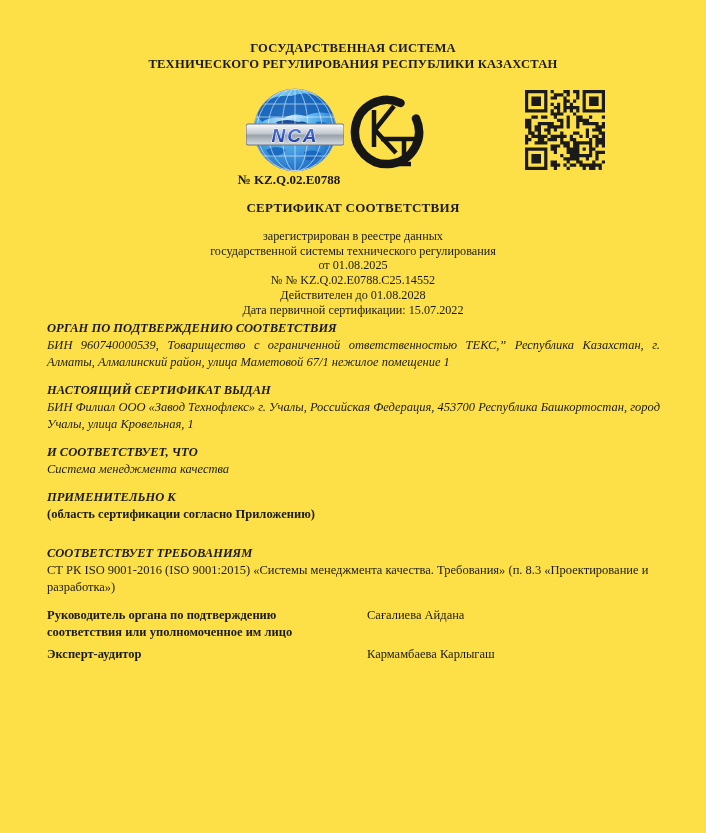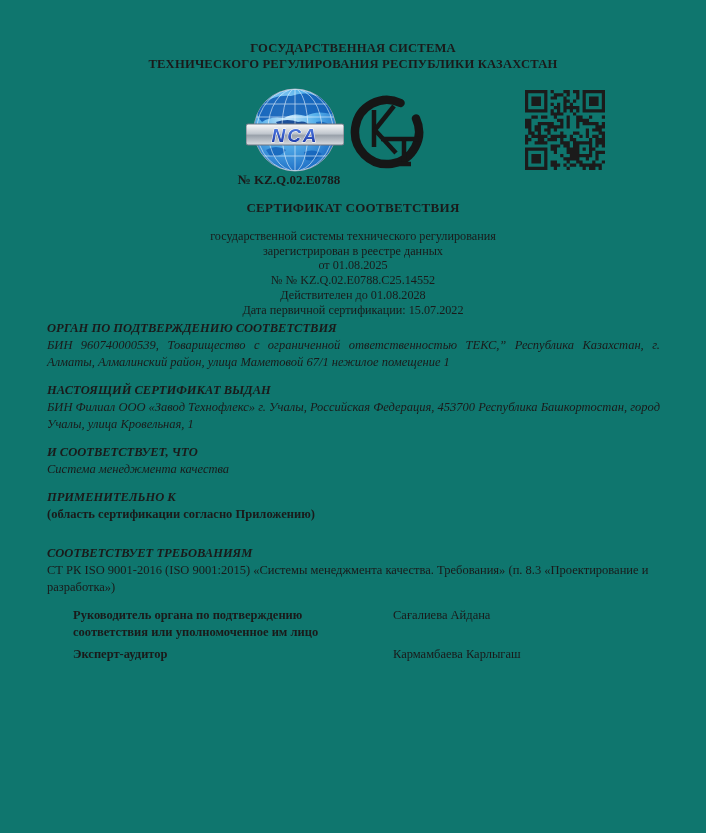--- a/index.html
+++ b/index.html
@@ -1,21 +1,21 @@
 <!DOCTYPE html>
 <html lang="ru"><head>
 <meta charset="utf-8">
 <title>Certificate</title>
 <style>
   * { margin:0; padding:0; box-sizing:border-box; }
   html,body { background:#ffffff; }
   body { font-family:"Liberation Serif","DejaVu Serif",serif; color:#1a1a1a; }
   .page {
     position:relative; width:706px; height:833px; margin:0 auto;
-    background:#0f766e; overflow:hidden;
+    background:#fde047; overflow:hidden;
   }
   
   .doc-header {
     position:absolute; top:41px; left:0; width:100%;
     text-align:center; font-weight:bold; font-size:12.6px; line-height:15.5px;
     letter-spacing:0.2px;
   }
   
   .logo-globe { position:absolute; top:88px; left:246px; width:98px; height:86px; }
   .logo-ckt   { position:absolute; top:91px; left:348px; width:78px; height:80px; }
@@ -41,21 +41,21 @@
     font-size:12.5px; line-height:17px;
   }
   .section { margin-bottom:11px; }
   .section.gap-lg { margin-bottom:22px; }
   .section-heading { font-weight:bold;font-style:italic; }
   .section-body.italic { font-style:italic; }
   .section-body.justify { text-align:justify; }
   .section-body.bold { font-weight:bold; }
   
   .signatures { margin-top:11px; }
-  .sig-row { display:grid; grid-template-columns:320px auto; margin-bottom:6px;margin-left:26px; }
+  .sig-row { display:grid; grid-template-columns:320px auto; margin-bottom:6px; }
   .sig-label { font-weight:bold; max-width:272px; line-height:16.5px; }
   .sig-name { line-height:16.5px; }
 </style>
 </head>
 <body>
 
 <div class="page">
 
   <div class="doc-header">
     <div>ГОСУДАРСТВЕННАЯ СИСТЕМА</div>
@@ -133,22 +133,22 @@
     <svg id="qr-svg" width="80" height="80" viewBox="0 0 80 80">
         <path d="M25.60 0.00h3.20v3.20h-3.20zM38.40 0.00h3.20v3.20h-3.20zM41.60 0.00h3.20v3.20h-3.20zM48.00 0.00h3.20v3.20h-3.20zM51.20 0.00h3.20v3.20h-3.20zM28.80 3.20h3.20v3.20h-3.20zM32.00 3.20h3.20v3.20h-3.20zM35.20 3.20h3.20v3.20h-3.20zM41.60 3.20h3.20v3.20h-3.20zM51.20 3.20h3.20v3.20h-3.20zM25.60 6.40h3.20v3.20h-3.20zM28.80 6.40h3.20v3.20h-3.20zM38.40 6.40h3.20v3.20h-3.20zM51.20 6.40h3.20v3.20h-3.20zM38.40 9.60h3.20v3.20h-3.20zM41.60 9.60h3.20v3.20h-3.20zM48.00 9.60h3.20v3.20h-3.20zM25.60 12.80h3.20v3.20h-3.20zM32.00 12.80h3.20v3.20h-3.20zM38.40 12.80h3.20v3.20h-3.20zM44.80 12.80h3.20v3.20h-3.20zM28.80 16.00h3.20v3.20h-3.20zM32.00 16.00h3.20v3.20h-3.20zM38.40 16.00h3.20v3.20h-3.20zM41.60 16.00h3.20v3.20h-3.20zM44.80 16.00h3.20v3.20h-3.20zM48.00 16.00h3.20v3.20h-3.20zM51.20 16.00h3.20v3.20h-3.20zM25.60 19.20h3.20v3.20h-3.20zM32.00 19.20h3.20v3.20h-3.20zM38.40 19.20h3.20v3.20h-3.20zM44.80 19.20h3.20v3.20h-3.20zM51.20 19.20h3.20v3.20h-3.20zM25.60 22.40h3.20v3.20h-3.20zM28.80 22.40h3.20v3.20h-3.20zM32.00 22.40h3.20v3.20h-3.20zM35.20 22.40h3.20v3.20h-3.20zM48.00 22.40h3.20v3.20h-3.20zM6.40 25.60h3.20v3.20h-3.20zM9.60 25.60h3.20v3.20h-3.20zM16.00 25.60h3.20v3.20h-3.20zM19.20 25.60h3.20v3.20h-3.20zM28.80 25.60h3.20v3.20h-3.20zM41.60 25.60h3.20v3.20h-3.20zM51.20 25.60h3.20v3.20h-3.20zM54.40 25.60h3.20v3.20h-3.20zM64.00 25.60h3.20v3.20h-3.20zM76.80 25.60h3.20v3.20h-3.20zM0.00 28.80h3.20v3.20h-3.20zM3.20 28.80h3.20v3.20h-3.20zM32.00 28.80h3.20v3.20h-3.20zM35.20 28.80h3.20v3.20h-3.20zM41.60 28.80h3.20v3.20h-3.20zM51.20 28.80h3.20v3.20h-3.20zM54.40 28.80h3.20v3.20h-3.20zM57.60 28.80h3.20v3.20h-3.20zM60.80 28.80h3.20v3.20h-3.20zM0.00 32.00h3.20v3.20h-3.20zM3.20 32.00h3.20v3.20h-3.20zM12.80 32.00h3.20v3.20h-3.20zM16.00 32.00h3.20v3.20h-3.20zM19.20 32.00h3.20v3.20h-3.20zM22.40 32.00h3.20v3.20h-3.20zM25.60 32.00h3.20v3.20h-3.20zM35.20 32.00h3.20v3.20h-3.20zM41.60 32.00h3.20v3.20h-3.20zM51.20 32.00h3.20v3.20h-3.20zM57.60 32.00h3.20v3.20h-3.20zM60.80 32.00h3.20v3.20h-3.20zM64.00 32.00h3.20v3.20h-3.20zM67.20 32.00h3.20v3.20h-3.20zM70.40 32.00h3.20v3.20h-3.20zM76.80 32.00h3.20v3.20h-3.20zM0.00 35.20h3.20v3.20h-3.20zM3.20 35.20h3.20v3.20h-3.20zM9.60 35.20h3.20v3.20h-3.20zM12.80 35.20h3.20v3.20h-3.20zM22.40 35.20h3.20v3.20h-3.20zM25.60 35.20h3.20v3.20h-3.20zM28.80 35.20h3.20v3.20h-3.20zM32.00 35.20h3.20v3.20h-3.20zM35.20 35.20h3.20v3.20h-3.20zM41.60 35.20h3.20v3.20h-3.20zM51.20 35.20h3.20v3.20h-3.20zM70.40 35.20h3.20v3.20h-3.20zM73.60 35.20h3.20v3.20h-3.20zM76.80 35.20h3.20v3.20h-3.20zM3.20 38.40h3.20v3.20h-3.20zM9.60 38.40h3.20v3.20h-3.20zM12.80 38.40h3.20v3.20h-3.20zM19.20 38.40h3.20v3.20h-3.20zM22.40 38.40h3.20v3.20h-3.20zM28.80 38.40h3.20v3.20h-3.20zM60.80 38.40h3.20v3.20h-3.20zM67.20 38.40h3.20v3.20h-3.20zM70.40 38.40h3.20v3.20h-3.20zM73.60 38.40h3.20v3.20h-3.20zM3.20 41.60h3.20v3.20h-3.20zM6.40 41.60h3.20v3.20h-3.20zM12.80 41.60h3.20v3.20h-3.20zM22.40 41.60h3.20v3.20h-3.20zM35.20 41.60h3.20v3.20h-3.20zM48.00 41.60h3.20v3.20h-3.20zM51.20 41.60h3.20v3.20h-3.20zM60.80 41.60h3.20v3.20h-3.20zM73.60 41.60h3.20v3.20h-3.20zM76.80 41.60h3.20v3.20h-3.20zM0.00 44.80h3.20v3.20h-3.20zM6.40 44.80h3.20v3.20h-3.20zM9.60 44.80h3.20v3.20h-3.20zM12.80 44.80h3.20v3.20h-3.20zM16.00 44.80h3.20v3.20h-3.20zM19.20 44.80h3.20v3.20h-3.20zM25.60 44.80h3.20v3.20h-3.20zM28.80 44.80h3.20v3.20h-3.20zM32.00 44.80h3.20v3.20h-3.20zM35.20 44.80h3.20v3.20h-3.20zM38.40 44.80h3.20v3.20h-3.20zM44.80 44.80h3.20v3.20h-3.20zM54.40 44.80h3.20v3.20h-3.20zM60.80 44.80h3.20v3.20h-3.20zM67.20 44.80h3.20v3.20h-3.20zM70.40 44.80h3.20v3.20h-3.20zM76.80 44.80h3.20v3.20h-3.20zM0.00 48.00h3.20v3.20h-3.20zM3.20 48.00h3.20v3.20h-3.20zM12.80 48.00h3.20v3.20h-3.20zM16.00 48.00h3.20v3.20h-3.20zM22.40 48.00h3.20v3.20h-3.20zM25.60 48.00h3.20v3.20h-3.20zM28.80 48.00h3.20v3.20h-3.20zM35.20 48.00h3.20v3.20h-3.20zM44.80 48.00h3.20v3.20h-3.20zM48.00 48.00h3.20v3.20h-3.20zM64.00 48.00h3.20v3.20h-3.20zM70.40 48.00h3.20v3.20h-3.20zM73.60 48.00h3.20v3.20h-3.20zM76.80 48.00h3.20v3.20h-3.20zM0.00 51.20h3.20v3.20h-3.20zM9.60 51.20h3.20v3.20h-3.20zM12.80 51.20h3.20v3.20h-3.20zM16.00 51.20h3.20v3.20h-3.20zM19.20 51.20h3.20v3.20h-3.20zM35.20 51.20h3.20v3.20h-3.20zM38.40 51.20h3.20v3.20h-3.20zM41.60 51.20h3.20v3.20h-3.20zM48.00 51.20h3.20v3.20h-3.20zM70.40 51.20h3.20v3.20h-3.20zM73.60 51.20h3.20v3.20h-3.20zM76.80 51.20h3.20v3.20h-3.20zM25.60 54.40h3.20v3.20h-3.20zM28.80 54.40h3.20v3.20h-3.20zM32.00 54.40h3.20v3.20h-3.20zM38.40 54.40h3.20v3.20h-3.20zM41.60 54.40h3.20v3.20h-3.20zM48.00 54.40h3.20v3.20h-3.20zM70.40 54.40h3.20v3.20h-3.20zM76.80 54.40h3.20v3.20h-3.20zM25.60 57.60h3.20v3.20h-3.20zM28.80 57.60h3.20v3.20h-3.20zM41.60 57.60h3.20v3.20h-3.20zM44.80 57.60h3.20v3.20h-3.20zM48.00 57.60h3.20v3.20h-3.20zM67.20 57.60h3.20v3.20h-3.20zM28.80 60.80h3.20v3.20h-3.20zM41.60 60.80h3.20v3.20h-3.20zM44.80 60.80h3.20v3.20h-3.20zM48.00 60.80h3.20v3.20h-3.20zM70.40 60.80h3.20v3.20h-3.20zM73.60 60.80h3.20v3.20h-3.20zM76.80 60.80h3.20v3.20h-3.20zM35.20 64.00h3.20v3.20h-3.20zM44.80 64.00h3.20v3.20h-3.20zM48.00 64.00h3.20v3.20h-3.20zM70.40 64.00h3.20v3.20h-3.20zM38.40 67.20h3.20v3.20h-3.20zM41.60 67.20h3.20v3.20h-3.20zM44.80 67.20h3.20v3.20h-3.20zM48.00 67.20h3.20v3.20h-3.20zM51.20 67.20h3.20v3.20h-3.20zM60.80 67.20h3.20v3.20h-3.20zM70.40 67.20h3.20v3.20h-3.20zM25.60 70.40h3.20v3.20h-3.20zM28.80 70.40h3.20v3.20h-3.20zM41.60 70.40h3.20v3.20h-3.20zM51.20 70.40h3.20v3.20h-3.20zM54.40 70.40h3.20v3.20h-3.20zM67.20 70.40h3.20v3.20h-3.20zM76.80 70.40h3.20v3.20h-3.20zM25.60 73.60h3.20v3.20h-3.20zM28.80 73.60h3.20v3.20h-3.20zM32.00 73.60h3.20v3.20h-3.20zM38.40 73.60h3.20v3.20h-3.20zM44.80 73.60h3.20v3.20h-3.20zM48.00 73.60h3.20v3.20h-3.20zM54.40 73.60h3.20v3.20h-3.20zM57.60 73.60h3.20v3.20h-3.20zM60.80 73.60h3.20v3.20h-3.20zM64.00 73.60h3.20v3.20h-3.20zM67.20 73.60h3.20v3.20h-3.20zM70.40 73.60h3.20v3.20h-3.20zM73.60 73.60h3.20v3.20h-3.20zM28.80 76.80h3.20v3.20h-3.20zM41.60 76.80h3.20v3.20h-3.20zM57.60 76.80h3.20v3.20h-3.20zM64.00 76.80h3.20v3.20h-3.20zM67.20 76.80h3.20v3.20h-3.20zM73.60 76.80h3.20v3.20h-3.20zM0.00 0.00h22.40v22.40h-22.40zM3.20 3.20h16.00v16.00h-16.00zM6.40 6.40h9.60v9.60h-9.60zM57.60 0.00h22.40v22.40h-22.40zM60.80 3.20h16.00v16.00h-16.00zM64.00 6.40h9.60v9.60h-9.60zM0.00 57.60h22.40v22.40h-22.40zM3.20 60.80h16.00v16.00h-16.00zM6.40 64.00h9.60v9.60h-9.60zM51.20 51.20h16.00v16.00h-16.00zM54.40 54.40h9.60v9.60h-9.60zM57.60 57.60h3.20v3.20h-3.20z" fill="#1b1b1b" fill-rule="evenodd"></path>
       </svg>
   </div>
 
   <div class="cert-number">№ KZ.Q.02.E0788</div>
 
   <div class="cert-title">СЕРТИФИКАТ СООТВЕТСТВИЯ</div>
 
   <div class="reg-block">
+    <div>зарегистрирован в реестре данных</div>
     <div>государственной системы технического регулирования</div>
-    <div>зарегистрирован в реестре данных</div>
     <div>от 01.08.2025</div>
     <div>№ № KZ.Q.02.E0788.C25.14552</div>
     <div>Действителен до 01.08.2028</div>
     <div>Дата первичной сертификации: 15.07.2022</div>
   </div>
 
   <div class="body">
 
     <div class="section">
       <div class="section-heading">ОРГАН ПО ПОДТВЕРЖДЕНИЮ СООТВЕТСТВИЯ</div>

